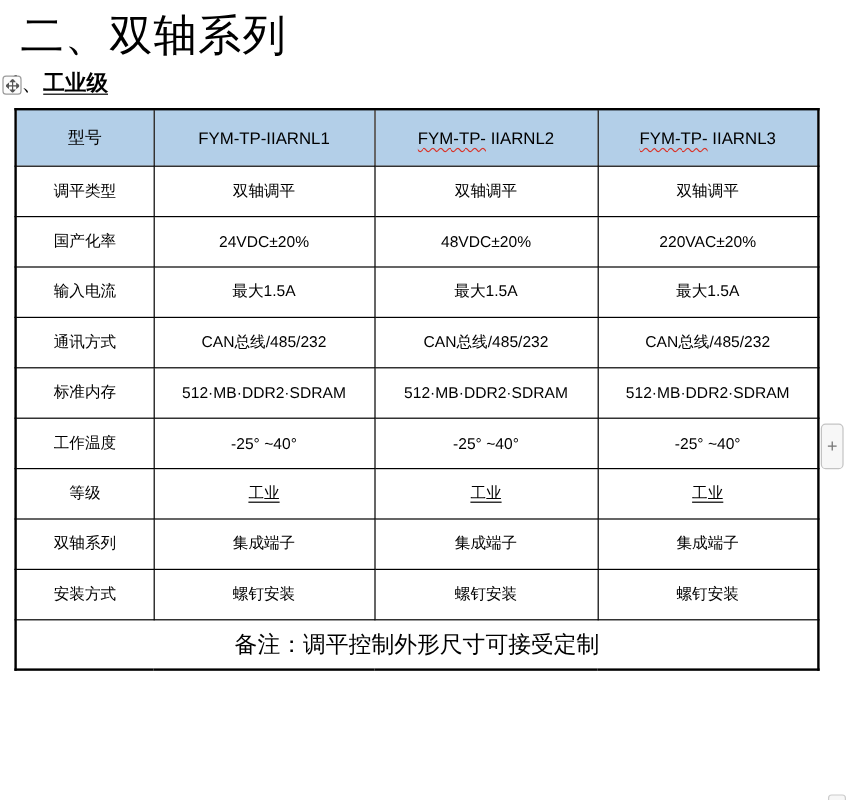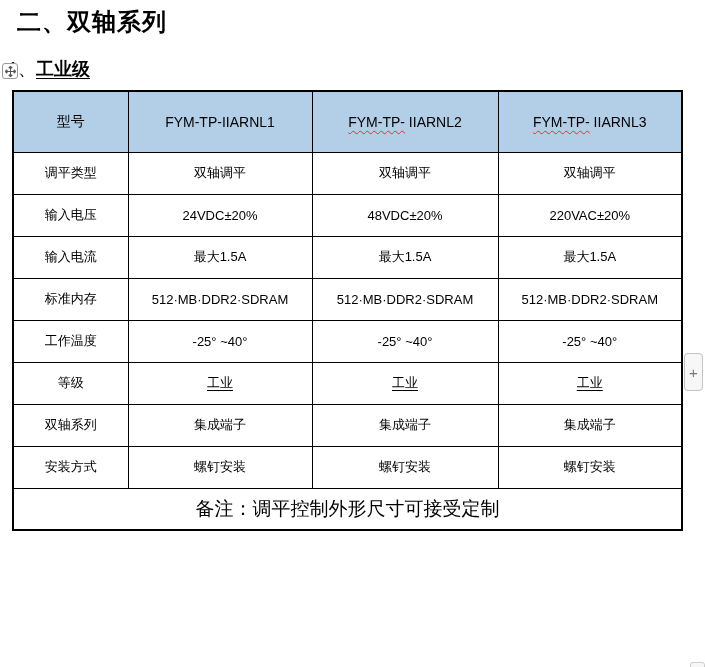--- a/index.html
+++ b/index.html
@@ -10,21 +10,21 @@
   }
   *{box-sizing:border-box;}
   html,body{margin:0;padding:0;}
   body{
     width:705px;height:667px;position:relative;overflow:hidden;
     background:#ffffff;color:var(--text);
     font-family:"Liberation Sans","DejaVu Sans",sans-serif;
   }
   .doc-title{
     position:absolute;left:17px;top:6px;
-    font-size:24px;font-weight:bold;letter-spacing:1px;color:var(--text);
+    font-size:36px;font-weight:normal;letter-spacing:1px;color:var(--text);
   }
   .section-heading{
     position:absolute;left:8px;top:57px;
     font-size:18px;color:var(--text);white-space:nowrap;
   }
   .section-number{font-weight:normal;}
   .section-title{font-weight:bold;text-decoration:underline;text-underline-offset:3px;}
   
   .move-handle{
     position:absolute;left:2px;top:63px;width:16px;height:16px;
@@ -37,21 +37,21 @@
     position:absolute;left:12px;top:90px;width:669px;
     border-collapse:collapse;table-layout:fixed;
     border:2px solid var(--border);
     font-size:13px;color:var(--text);
   }
   table.spec th,table.spec td{
     border:1px solid var(--border);
     text-align:center;vertical-align:middle;
     padding:0 2px;overflow:hidden;
   }
-  table.spec thead tr{height:61px;}
+  table.spec thead tr{height:47px;}
   table.spec thead th{
     background:var(--header-bg);
     font-weight:normal;font-size:14px;
   }
   table.spec tbody tr{height:42px;}
   tr.remark-row{height:61px;}
   td.remark{
     text-align:left;vertical-align:middle;padding-left:2px;font-size:19px;
   }
   .squig{
@@ -116,30 +116,36 @@
     </tr>
   </thead>
   <tbody>
     <tr>
       <td>调平类型</td>
       <td>双轴调平</td>
       <td>双轴调平</td>
       <td>双轴调平</td>
     </tr>
     <tr>
-      <td>输入电压</td>
+      <td>国产化率</td>
       <td>24VDC±20%</td>
       <td>48VDC±20%</td>
       <td>220VAC±20%</td>
     </tr>
     <tr>
       <td>输入电流</td>
       <td>最大1.5A</td>
       <td>最大1.5A</td>
       <td>最大1.5A</td>
+    </tr>
+    <tr>
+      <td>通讯方式</td>
+      <td>CAN总线/485/232</td>
+      <td>CAN总线/485/232</td>
+      <td>CAN总线/485/232</td>
     </tr>
     <tr>
       <td>标准内存</td>
       <td>512·MB·DDR2·SDRAM</td>
       <td>512·MB·DDR2·SDRAM</td>
       <td>512·MB·DDR2·SDRAM</td>
     </tr>
     <tr>
       <td>工作温度</td>
       <td>-25° ~40°</td>

